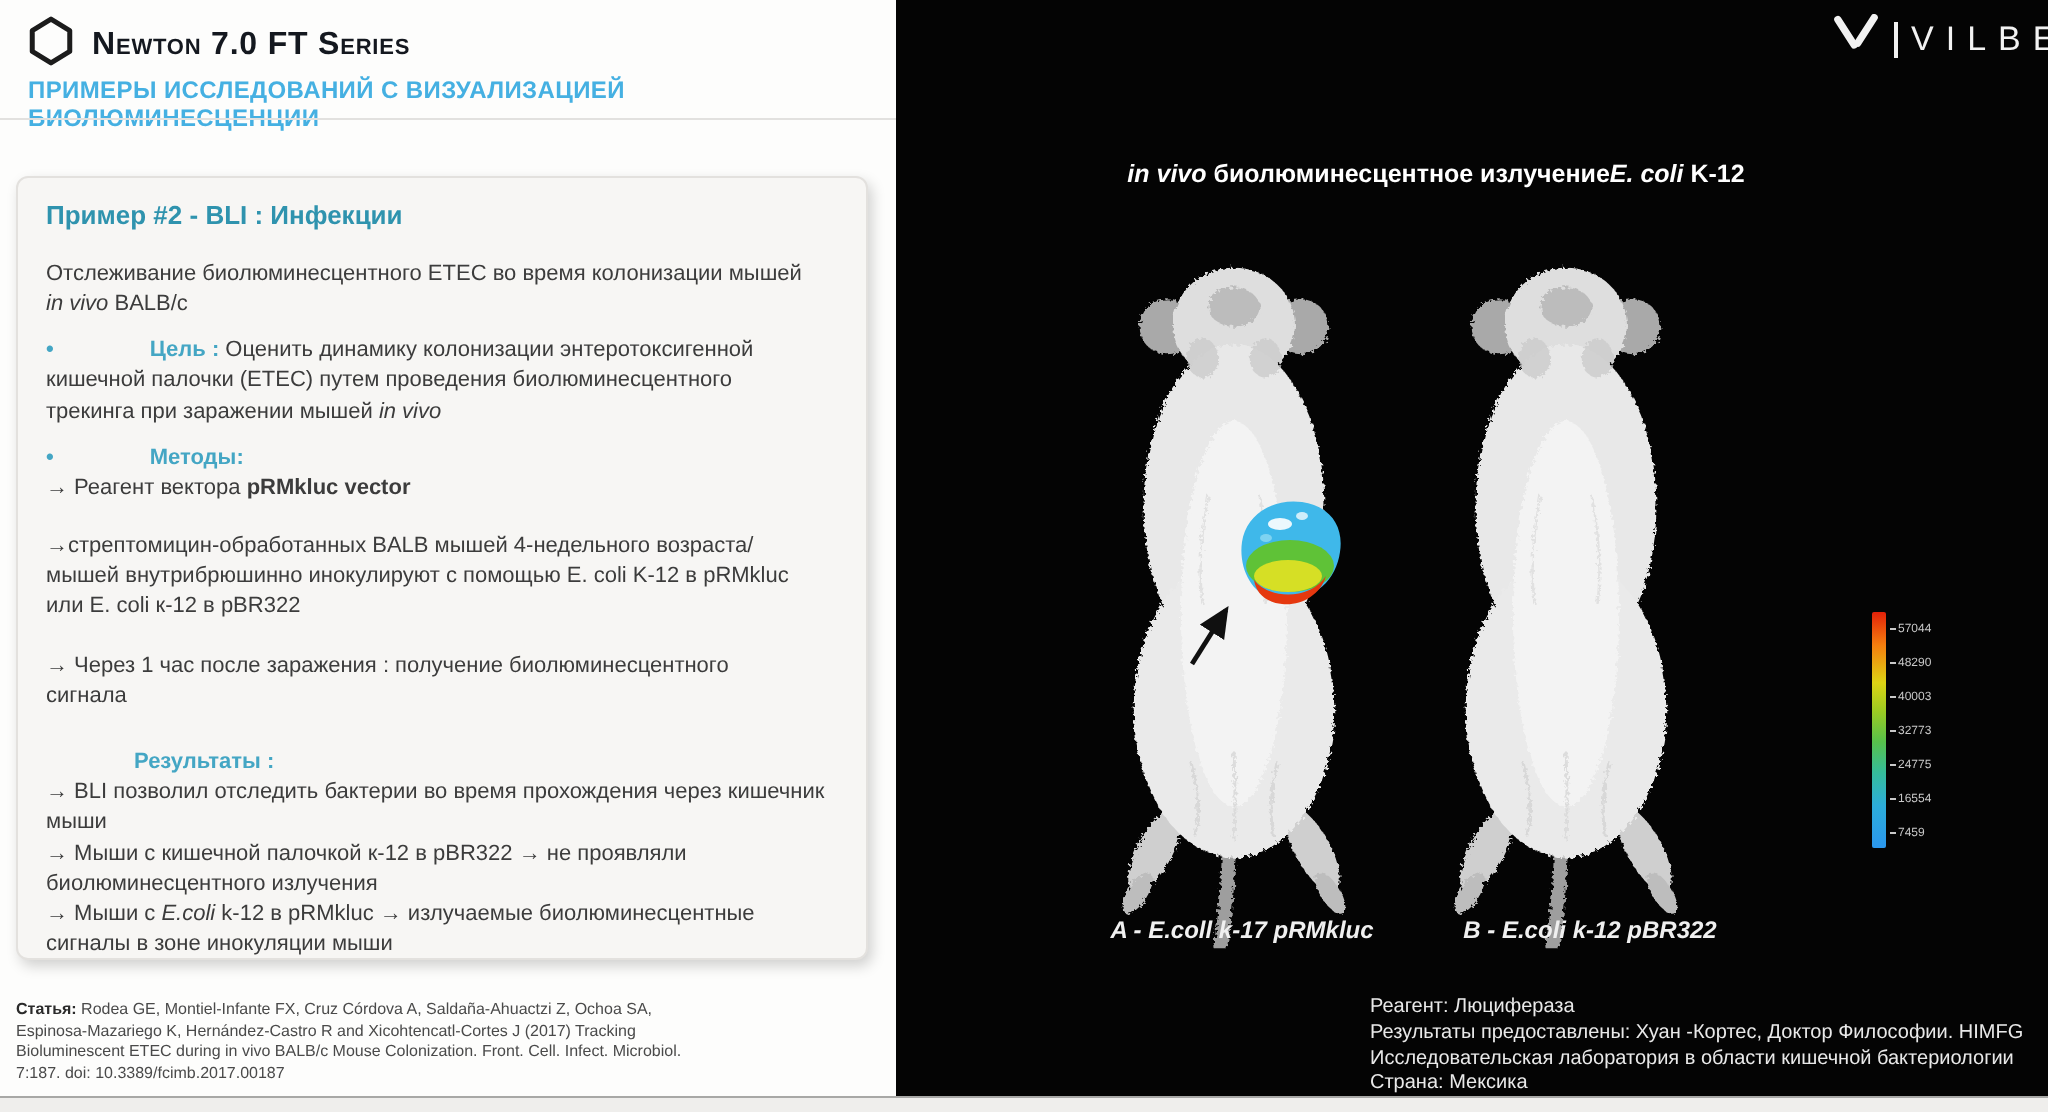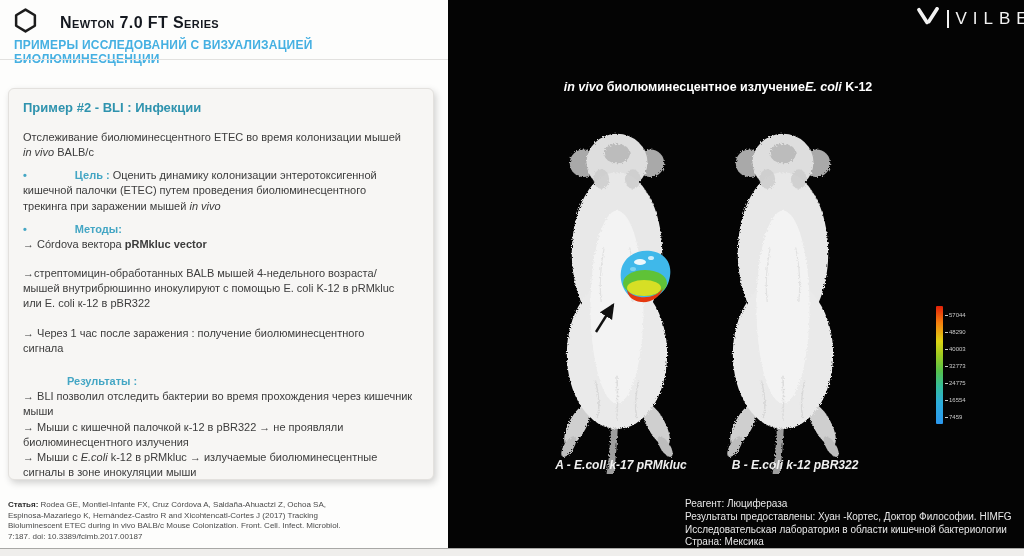--- a/index.html
+++ b/index.html
@@ -1,21 +1,21 @@
 <!DOCTYPE html>
 <html><head>
 <meta charset="utf-8">
 <style>
   html,body{margin:0;padding:0;background:#888;}
   .slide{position:relative;width:1024px;height:556px;background:#fdfdfc;overflow:hidden;
          font-family:"Liberation Sans",sans-serif;-webkit-font-smoothing:antialiased;}
 
   
   .left-panel{position:absolute;left:0;top:0;width:448px;height:548px;background:#fdfdfc;}
-  .brand-row{position:absolute;left:14px;top:8px;display:flex;align-items:center;gap:23px;}
+  .brand-row{position:absolute;left:14px;top:8px;display:flex;align-items:center;gap:9px;}
   .hexagon{width:23px;height:25px;}
   .product-name{font-size:16px;font-weight:bold;color:#14181f;font-variant:small-caps;letter-spacing:.4px;}
   .page-subtitle{position:absolute;left:14px;top:38px;width:440px;font-size:12px;font-weight:bold;
                  color:#45b0e2;letter-spacing:.2px;}
   .header-divider{position:absolute;left:0;top:59px;width:448px;height:1px;background:#e2e1df;}
 
   .case-box{position:absolute;left:8px;top:88px;width:426px;height:392px;background:#f7f6f4;
             border:1px solid #e3e1de;border-radius:6px;box-shadow:2px 3px 7px rgba(0,0,0,.18);
             padding:10px 14px;box-sizing:border-box;font-size:11px;color:#3c3c3c;line-height:1.38;}
   .case-title{font-size:13px;font-weight:bold;color:#2f93ae;margin-bottom:13px;}
@@ -115,21 +115,21 @@
 
     <div class="case-box">
       <div class="case-title">Пример #2 - BLI : Инфекции</div>
 
       <p class="para"><span>Отслеживание биолюминесцентного ETEC во время колонизации мышей </span><span class="it">in vivo</span><span> BALB/c</span></p>
 
       <p class="para"><span class="bullet">•</span><span class="kw">Цель :</span><span> Оценить динамику колонизации энтеротоксигенной кишечной палочки (ETEC) путем проведения биолюминесцентного трекинга при заражении мышей </span><span class="it">in vivo</span></p>
 
       <p class="para tight"><span class="bullet">•</span><span class="kw">Методы:</span></p>
 
-      <p class="para gap-m"><span>→ Córdova вектора </span><span class="bd">pRMkluc vector</span></p>
+      <p class="para gap-m"><span>→ Реагент вектора </span><span class="bd">pRMkluc vector</span></p>
 
       <p class="para gap-m">→стрептомицин-обработанных BALB мышей 4-недельного возраста/мышей внутрибрюшинно инокулируют с помощью E. coli K-12 в pRMkluc или E. coli к-12 в pBR322</p>
 
       <p class="para" style="margin-bottom:18px">→ Через 1 час после заражения : получение биолюминесцентного сигнала</p>
 
       <p class="para tight kw">Результаты :</p>
 
       <p class="para tight">→ BLI позволил отследить бактерии во время прохождения через кишечник мыши</p>
       <p class="para tight">→ Мыши с кишечной палочкой к-12 в pBR322 → не проявляли биолюминесцентного излучения</p>
       <p class="para tight"><span>→ Мыши с </span><span class="it">E.coli</span><span> k-12 в pRMkluc → излучаемые биолюминесцентные сигналы в зоне инокуляции мыши</span></p>

